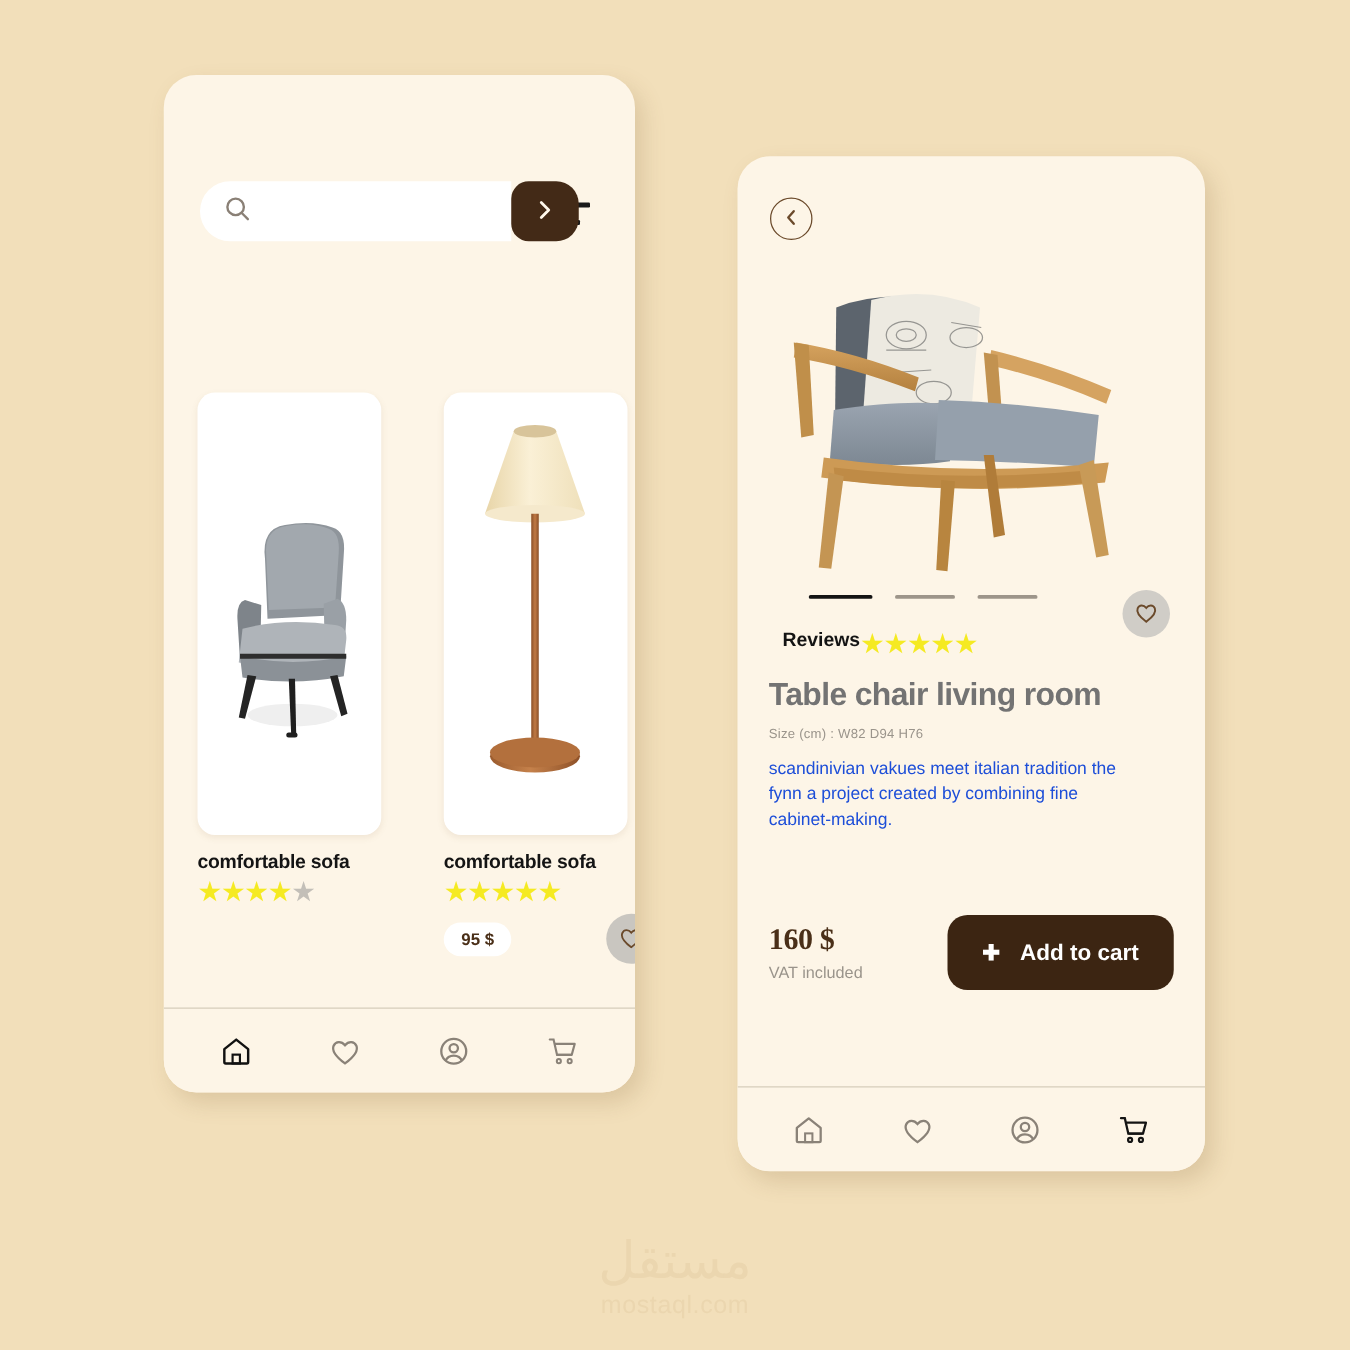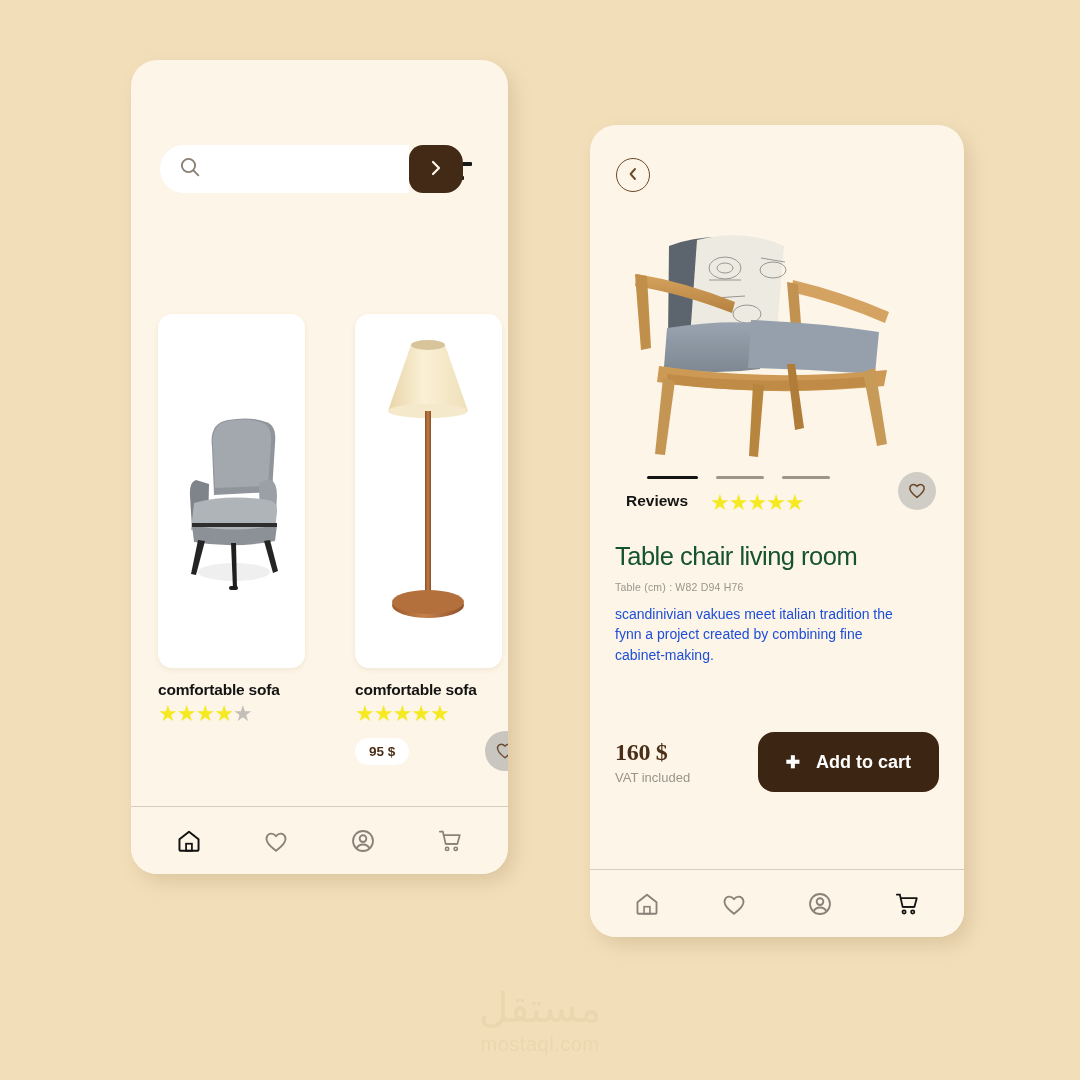--- a/index.html
+++ b/index.html
@@ -178,31 +178,31 @@
     right: 28px; top: 347px;
     width: 38px; height: 38px;
     border-radius: 50%;
     background: #D0CDC7;
     display: flex; align-items: center; justify-content: center;
     border: none; cursor: pointer;
   }
 
   .reviews-row {
     position: absolute;
-    left: 36px; top: 363px;
-    display: flex; align-items: center; gap: 22px;
+    left: 36px; top: 375px;
+    display: flex; align-items: center; 
   }
   .reviews-label { font-size: 15.5px; font-weight: bold; color: #141414; }
 
   .detail-title {
     position: absolute;
     left: 25px; top: 417px;
     font-size: 25.5px;
-    font-weight: normal;
-    color: #14532d;
+    font-weight: bold;
+    color: #737373;
     letter-spacing: -0.5px;
   }
   .detail-size {
     position: absolute;
     left: 25px; top: 456px;
     font-size: 10.5px;
     color: #9A948B;
     letter-spacing: 0.2px;
   }
   .detail-desc {
@@ -482,21 +482,21 @@
     </button>
 
     <div class="reviews-row">
       <span class="reviews-label">Reviews</span>
       <span class="stars">
         <span class="star-on">★</span><span class="star-on">★</span><span class="star-on">★</span><span class="star-on">★</span><span class="star-on">★</span>
       </span>
     </div>
 
     <div class="detail-title">Table chair living room</div>
-    <div class="detail-size">Table (cm) : W82   D94    H76</div>
+    <div class="detail-size">Size (cm) : W82   D94    H76</div>
     <div class="detail-desc">scandinivian vakues meet italian tradition the fynn a project created by combining fine cabinet-making.</div>
 
     <div class="buy-row">
       <div>
         <div class="price-big">160 $</div>
         <div class="price-sub">VAT included</div>
       </div>
       <button class="cart-btn">
         <span class="plus-glyph">✚</span>
         <span>Add to cart</span>

